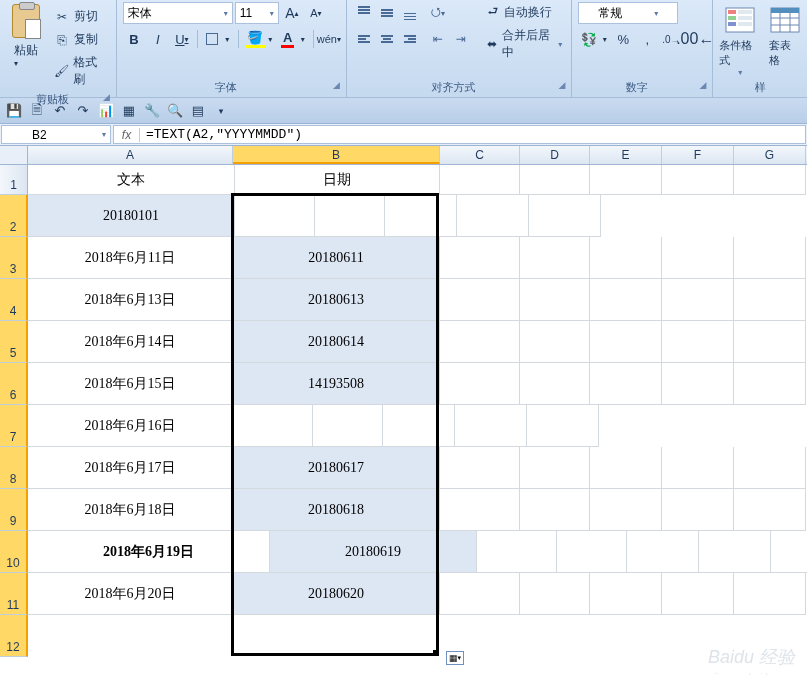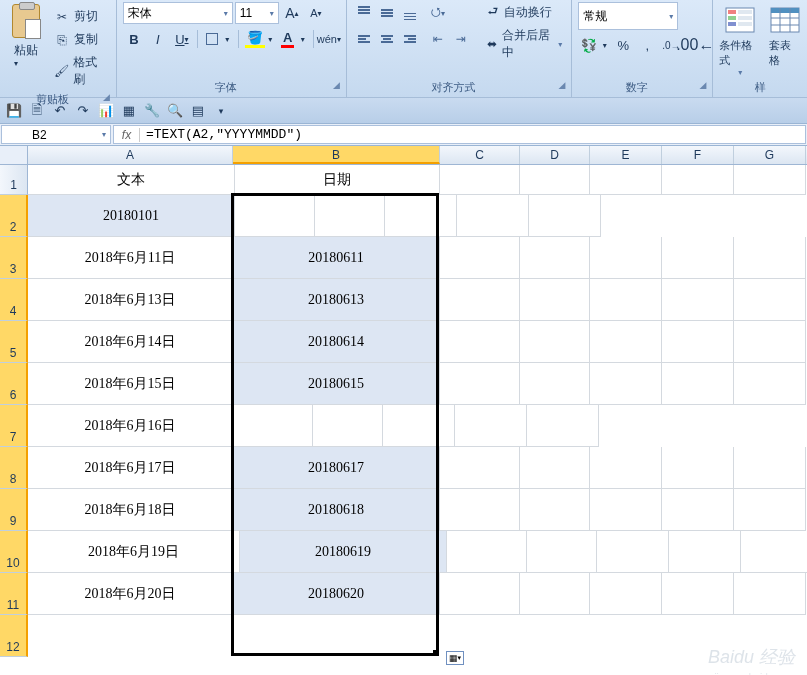--- a/index.html
+++ b/index.html
@@ -145,22 +145,22 @@
       display: inline-flex; align-items: center; justify-content: center;
       cursor: pointer; border: 1px solid transparent; border-radius: 2px;
     }
     .align-lines { display: flex; flex-direction: column; gap: 1.5px; }
     .align-lines span { display: block; height: 1.5px; background: #4a6a96; width: 12px; }
     .merge-col { display: flex; flex-direction: column; margin-left: 10px; gap: 2px;}
     .merge-btn { display: flex; align-items: center; gap: 3px; font-size: 12px; color: #1e395b; padding: 2px 3px; cursor: pointer;}
     
     .num-group-content { flex-direction: column; gap: 4px; }
     .num-combo {
-      background: #fff; border: 1px solid #abc0dc; height: 28px;
-      width: 100px; font-size: 12px; padding: 0 4px;
+      background: #fff; border: 1px solid #abc0dc; height: 22px;
+      width: 100px; font-size: 12px; padding: 0 19px;
       display: flex; align-items: center; justify-content: space-between;
     }
     
     .styles-content { display: flex; gap: 8px; padding-top: 2px; }
     .style-btn { display: flex; flex-direction: column; align-items: center; font-size: 11px; color: #1e395b; cursor: pointer; }
     .style-icon { width: 32px; height: 32px; margin-bottom: 2px; }
     
     .qat {
       background: linear-gradient(to bottom, #c9dbf0, #b8cee8);
       height: 26px;
@@ -601,21 +601,21 @@
         <div class="cell" style="width: 205px;">2018年6月14日</div>
         <div class="cell sel-range" style="width: 207px;">20180614</div>
         <div class="cell" style="width: 80px;"></div>
         <div class="cell" style="width: 70px;"></div>
         <div class="cell" style="width: 72px;"></div>
         <div class="cell" style="width: 72px;"></div>
         <div class="cell" style="width: 72px;"></div>
       </div>
       <div class="cell-row">
         <div class="cell" style="width: 205px;">2018年6月15日</div>
-        <div class="cell sel-range" style="width: 207px;">20180615</div>
+        <div class="cell sel-range" style="width: 207px;">14193508</div>
         <div class="cell" style="width: 80px;"></div>
         <div class="cell" style="width: 70px;"></div>
         <div class="cell" style="width: 72px;"></div>
         <div class="cell" style="width: 72px;"></div>
         <div class="cell" style="width: 72px;"></div>
       </div>
       <div class="cell-row">
         <div class="cell" style="width: 205px;">2018年6月16日</div>
         <div class="cell" style="width: 80px;"></div>
         <div class="cell" style="width: 70px;"></div>
@@ -635,21 +635,21 @@
       <div class="cell-row">
         <div class="cell" style="width: 205px;">2018年6月18日</div>
         <div class="cell sel-range" style="width: 207px;">20180618</div>
         <div class="cell" style="width: 80px;"></div>
         <div class="cell" style="width: 70px;"></div>
         <div class="cell" style="width: 72px;"></div>
         <div class="cell" style="width: 72px;"></div>
         <div class="cell" style="width: 72px;"></div>
       </div>
       <div class="cell-row">
-        <div class="cell" style="width: 212px;">2018年6月19日</div>
+        <div class="cell" style="width: 242px; font-weight: bold;">2018年6月19日</div>
         <div class="cell sel-range" style="width: 207px;">20180619</div>
         <div class="cell" style="width: 80px;"></div>
         <div class="cell" style="width: 70px;"></div>
         <div class="cell" style="width: 72px;"></div>
         <div class="cell" style="width: 72px;"></div>
         <div class="cell" style="width: 72px;"></div>
       </div>
       <div class="cell-row">
         <div class="cell" style="width: 205px;">2018年6月20日</div>
         <div class="cell sel-range" style="width: 207px;">20180620</div>

